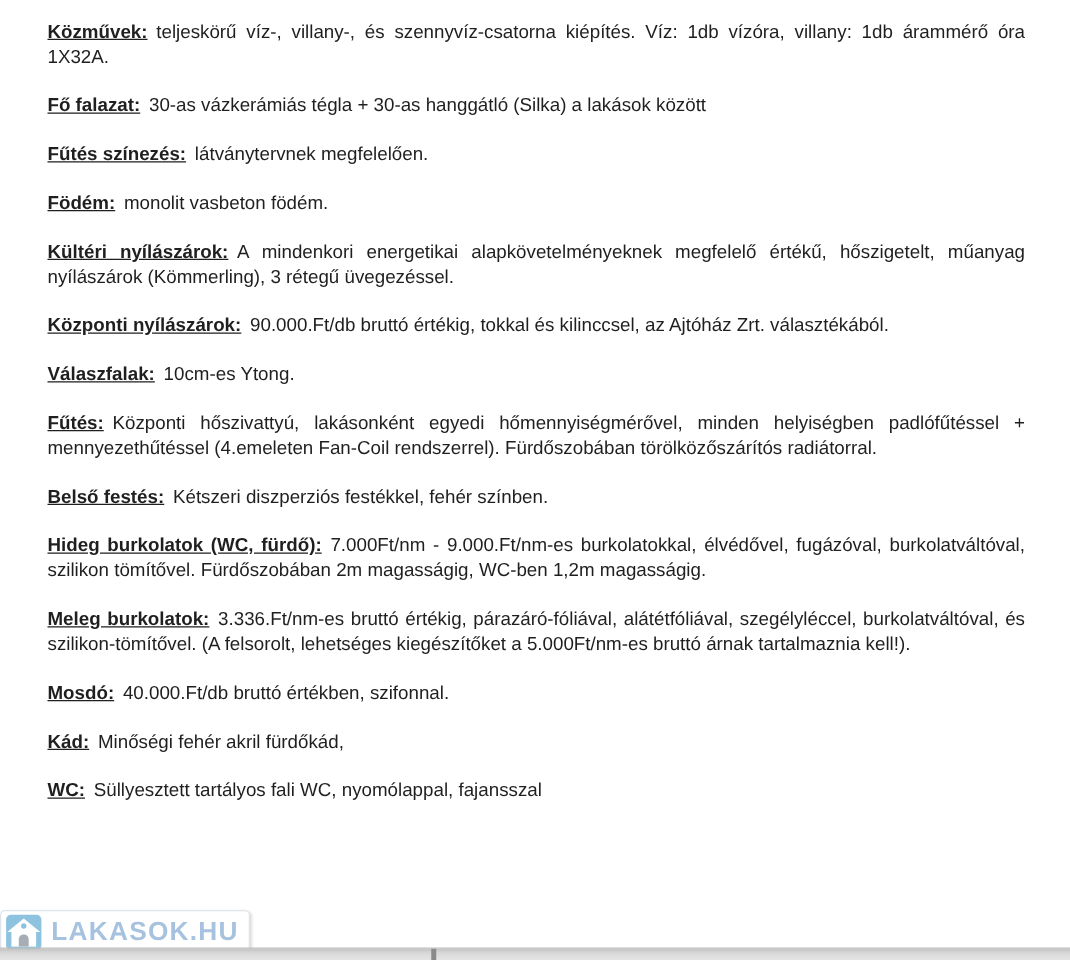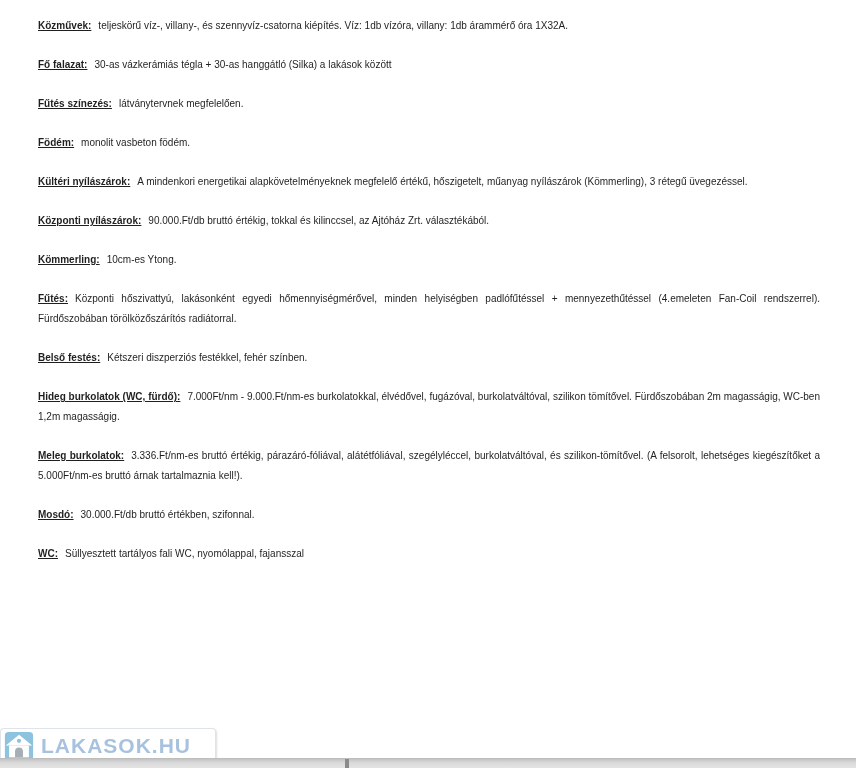--- a/index.html
+++ b/index.html
@@ -4,34 +4,34 @@
 <style>
   html,body{margin:0;padding:0;}
   body{
     width:856px;height:768px;position:relative;overflow:hidden;
     background:#ffffff;
     font-family:"Liberation Sans","DejaVu Sans",sans-serif;
   }
   .doc{
     position:absolute;top:0;left:0;width:856px;
     padding:16px 36px 0 38px;box-sizing:border-box;
-    color:#1f1f1f;font-size:10px;line-height:20px;
+    color:#1f1f1f;font-size:15px;line-height:20px;
   }
   .para{margin:0 0 19px 0;text-align:justify;}
   .para .label{
     font-weight:bold;text-decoration:underline;margin-right:7px;
     white-space:nowrap;
   }
   
   .watermark{
     position:absolute;left:0;bottom:4px;z-index:5;
     display:flex;align-items:center;
     background:rgba(255,255,255,0.55);
     border:1px solid rgba(195,205,215,0.55);
-    border-radius:4px;padding:1px 24px 1px 2px;
+    border-radius:4px;padding:1px 8px 1px 2px;
     box-shadow:1px 1px 2px rgba(160,160,160,0.35);
   }
   .wm-icon{width:32px;height:32px;display:block;margin-right:6px;flex:0 0 auto;}
   .wm-text{
     font-size:21px;font-weight:bold;letter-spacing:1px;
     color:rgba(152,183,216,0.85);white-space:nowrap;line-height:30px;
   }
   
   .hscroll{
     position:absolute;left:0;right:0;bottom:0;height:10px;z-index:6;
@@ -46,26 +46,27 @@
 </head>
 <body>
 
 <div class="doc">
   <div class="para"><span class="label">Közművek:</span><span>teljeskörű víz-, villany-, és szennyvíz-csatorna kiépítés. Víz: 1db vízóra, villany: 1db árammérő óra 1X32A.</span></div>
   <div class="para"><span class="label">Fő falazat:</span><span>30-as vázkerámiás tégla + 30-as hanggátló (Silka) a lakások között</span></div>
   <div class="para"><span class="label">Fűtés színezés:</span><span>látványtervnek megfelelően.</span></div>
   <div class="para"><span class="label">Födém:</span><span>monolit vasbeton födém.</span></div>
   <div class="para"><span class="label">Kültéri nyílászárok:</span><span>A mindenkori energetikai alapkövetelményeknek megfelelő értékű, hőszigetelt, műanyag nyílászárok (Kömmerling), 3 rétegű üvegezéssel.</span></div>
   <div class="para"><span class="label">Központi nyílászárok:</span><span>90.000.Ft/db bruttó értékig, tokkal és kilinccsel, az Ajtóház Zrt. választékából.</span></div>
-  <div class="para"><span class="label">Kömmerling:</span><span>10cm-es Ytong.</span></div>
+  <div class="para"><span class="label">Válaszfalak:</span><span>10cm-es Ytong.</span></div>
   <div class="para"><span class="label">Fűtés:</span><span>Központi hőszivattyú, lakásonként egyedi hőmennyiségmérővel, minden helyiségben padlófűtéssel + mennyezethűtéssel (4.emeleten Fan-Coil rendszerrel). Fürdőszobában törölközőszárítós radiátorral.</span></div>
   <div class="para"><span class="label">Belső festés:</span><span>Kétszeri diszperziós festékkel, fehér színben.</span></div>
   <div class="para"><span class="label">Hideg burkolatok (WC, fürdő):</span><span>7.000Ft/nm - 9.000.Ft/nm-es burkolatokkal, élvédővel, fugázóval, burkolatváltóval, szilikon tömítővel. Fürdőszobában 2m magasságig, WC-ben 1,2m magasságig.</span></div>
   <div class="para"><span class="label">Meleg burkolatok:</span><span>3.336.Ft/nm-es bruttó értékig, párazáró-fóliával, alátétfóliával, szegélyléccel, burkolatváltóval, és szilikon-tömítővel. (A felsorolt, lehetséges kiegészítőket a 5.000Ft/nm-es bruttó árnak tartalmaznia kell!).</span></div>
-  <div class="para"><span class="label">Mosdó:</span><span>30.000.Ft/db bruttó értékben, szifonnal.</span></div>
+  <div class="para"><span class="label">Mosdó:</span><span>40.000.Ft/db bruttó értékben, szifonnal.</span></div>
+  <div class="para"><span class="label">Kád:</span><span>Minőségi fehér akril fürdőkád,</span></div>
   <div class="para"><span class="label">WC:</span><span>Süllyesztett tartályos fali WC, nyomólappal, fajansszal</span></div>
 </div>
 
 <div class="watermark">
   <svg class="wm-icon" viewBox="0 0 34 34" aria-hidden="true">
     <rect x="1" y="1" width="32" height="32" rx="5" fill="#8ec3e0" stroke="#ffffff" stroke-width="2"></rect>
     <polygon points="17,5 31,16.5 3,16.5" fill="#ffffff"></polygon>
     <circle cx="17" cy="11.5" r="2.3" fill="#8ec3e0"></circle>
     <rect x="6.5" y="16.5" width="21" height="12.5" fill="#ffffff"></rect>
     <path d="M12.8 29 v-6.2 a4.2 4.2 0 0 1 8.4 0 V29 Z" fill="#a6adb5"></path>

